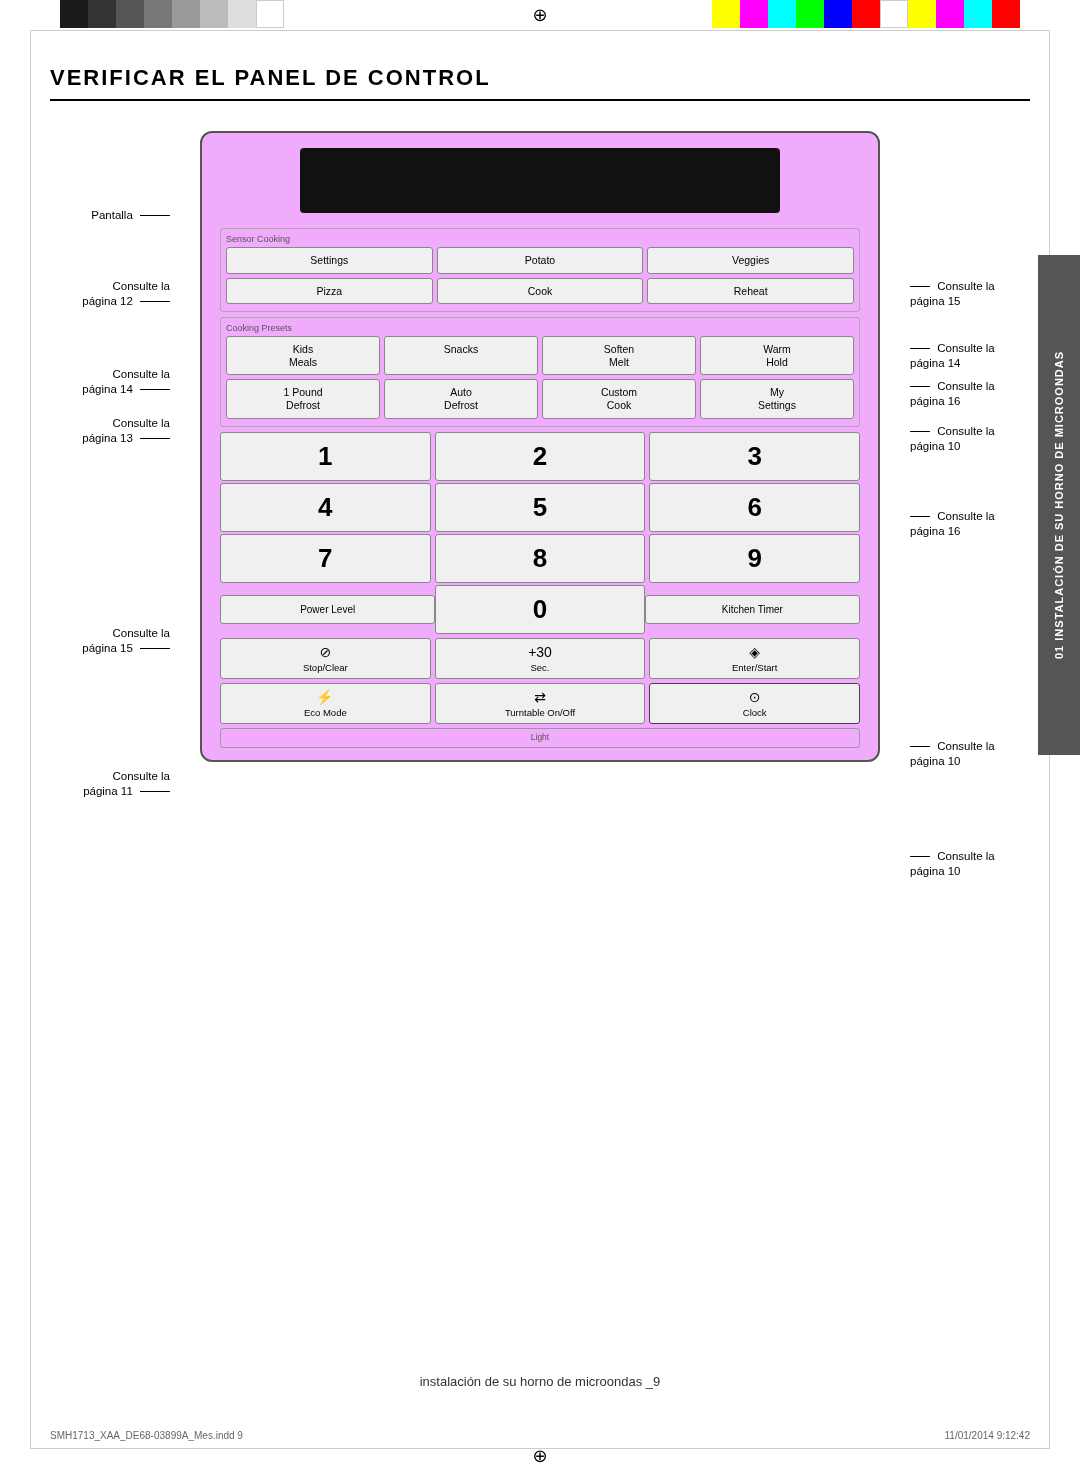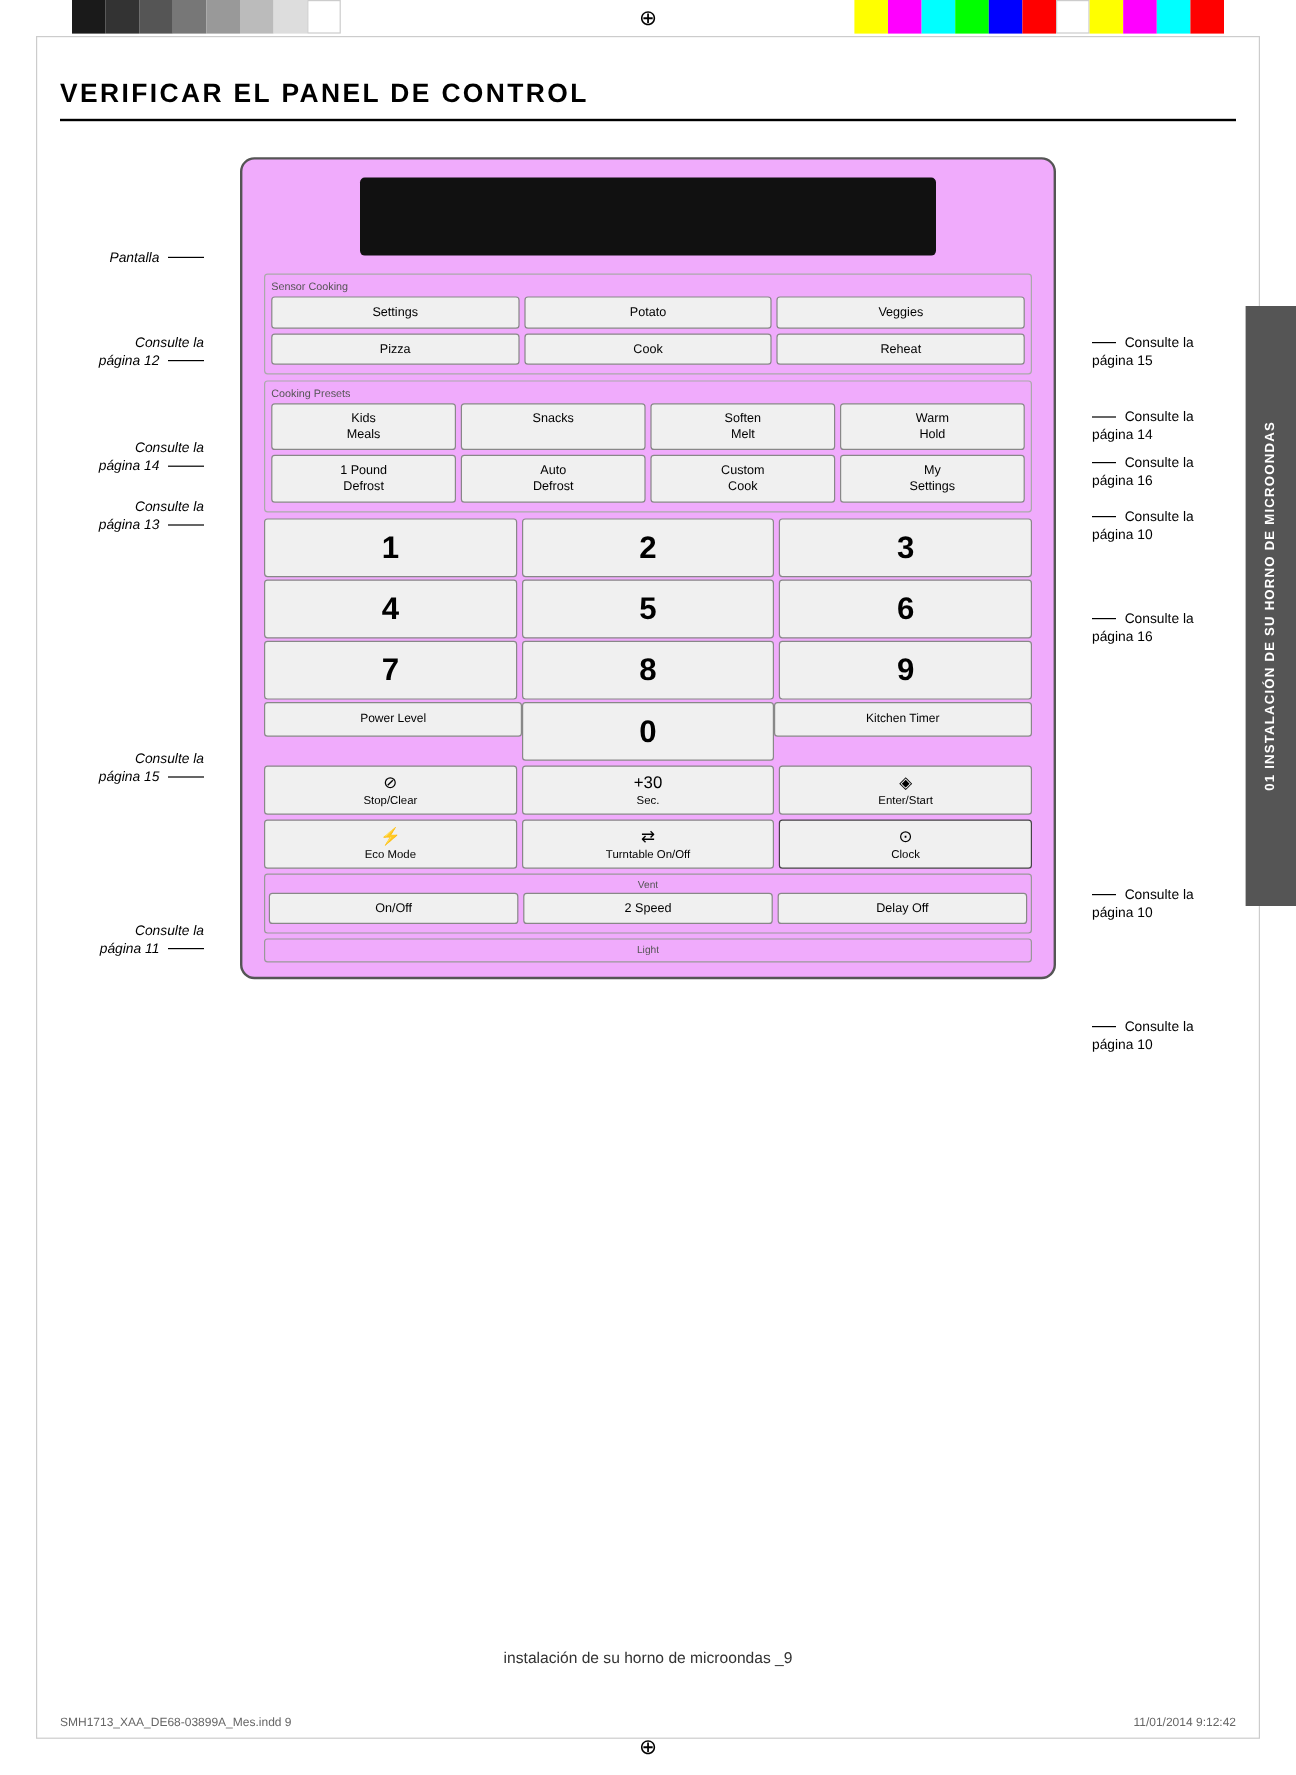--- a/index.html
+++ b/index.html
@@ -94,21 +94,20 @@
       display: flex;
       gap: 20px;
       margin-top: 10px;
     }
 
     
     .left-annotations {
       width: 120px;
       position: relative;
       flex-shrink: 0;
-      font-style: italic;
     }
 
     
     .right-annotations {
       width: 120px;
       position: relative;
       flex-shrink: 0;
     }
 
     
@@ -173,21 +172,21 @@
       text-align: center;
       padding: 8px 0;
       cursor: pointer;
     }
 
     
     .special-row {
       display: flex;
       gap: 0;
       margin-bottom: 4px;
-      align-items: flex-start;
+      align-items: center;
     }
 
     .side-btn {
       flex: 1;
       border: 1px solid #888;
       border-radius: 3px;
       background: #f0f0f0;
       font-size: 10px;
       text-align: center;
       padding: 8px 3px;
@@ -447,28 +446,20 @@
         <div class="icon-btn">
           <span class="icon-sym">⇄</span>
           <span>Turntable On/Off</span>
         </div>
         <div class="icon-btn clock-btn">
           <span class="icon-sym">⊙</span>
           <span>Clock</span>
         </div>
       </div>
 
-      <div class="vent-section">
-        <div class="vent-label">Vent</div>
-        <div class="button-row">
-          <div class="btn">On/Off</div>
-          <div class="btn">2 Speed</div>
-          <div class="btn">Delay Off</div>
-        </div>
-      </div>
 
       <div class="light-section">
         <div class="light-label">Light</div>
       </div>
 
     </div>
 
     <div class="right-annotations" style="position:relative;width:130px;flex-shrink:0;">
 
       <div style="position:absolute;top:148px;left:10px;font-size:11.5px;line-height:1.3;">

